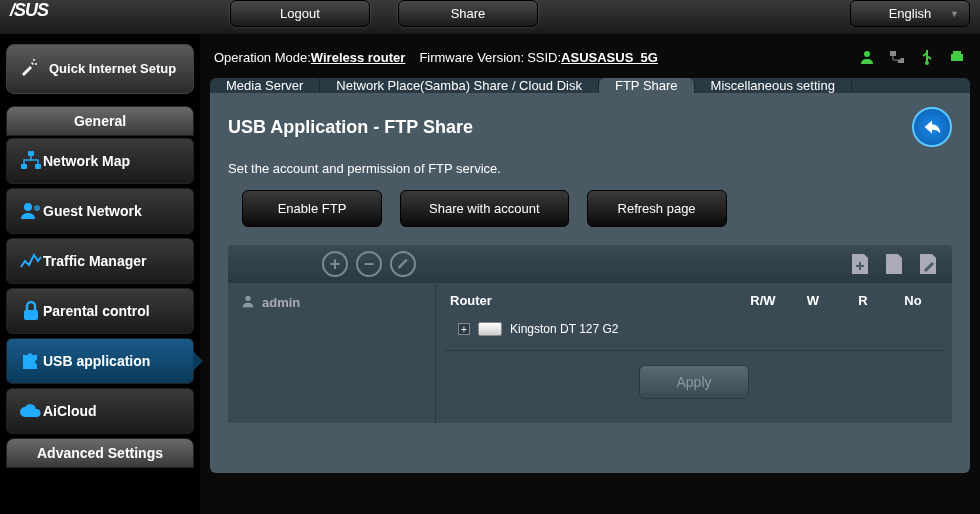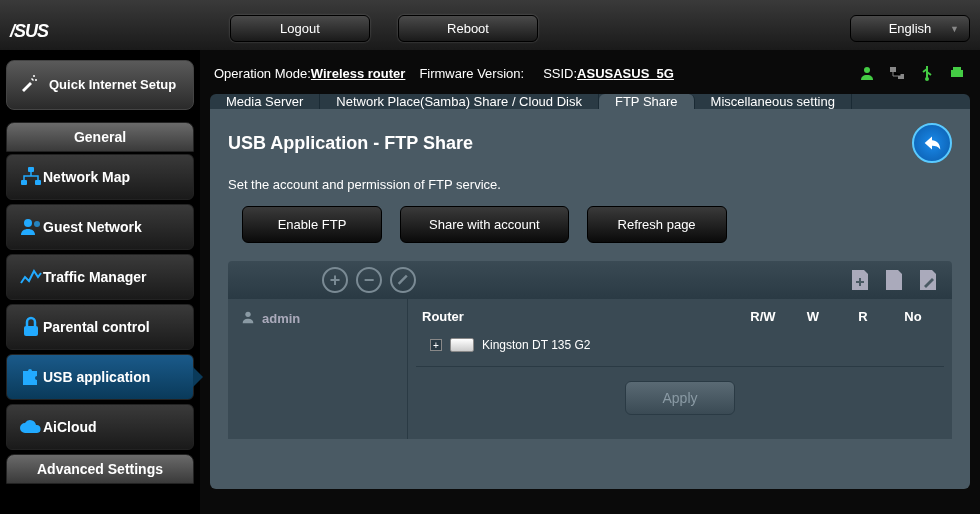--- a/index.html
+++ b/index.html
@@ -6,25 +6,25 @@
     body {
       font-family: Arial, sans-serif;
       background: #000;
       color: #fff;
       width: 980px;
       height: 514px;
       overflow: hidden;
       position: relative;
     }
     .topbar {
-      height: 50px;
+      height: 34px;
       background: linear-gradient(to bottom, #3a3a3a, #1a1a1a);
       display: flex;
-      align-items: flex-end;
-      padding: 8px 10px;
+      align-items: flex-start;
+      padding: 0 10px;
     }
     .logo-area {
       width: 190px;
       display: flex;
       align-items: center;
     }
     .asus-logo {
       color: #fff;
       font-weight: bold;
       font-size: 18px;
@@ -277,21 +277,21 @@
       width: 20px;
       height: 24px;
       cursor: pointer;
     }
     .table-area {
       background: #3a4a54;
       display: flex;
       min-height: 140px;
     }
     .user-col {
-      width: 180px;
+      width: 208px;
       border-right: 1px solid #2a3a44;
       padding: 10px 12px;
     }
     .user-row {
       display: flex;
       align-items: center;
       gap: 6px;
       color: #aab;
       font-size: 13px;
       font-weight: bold;
@@ -357,21 +357,21 @@
   </style>
 </head>
 <body>
 
 <div class="topbar">
   <div class="logo-area">
     <span class="asus-logo">/SUS</span>
   </div>
   <div class="topbar-buttons">
     <button class="topbar-btn">Logout</button>
-    <button class="topbar-btn">Reboot</button>
+    <button class="topbar-btn">Share</button>
   </div>
   <div class="topbar-right">
     <button class="lang-btn">English</button>
   </div>
 </div>
 
 <div class="container">
   <div class="sidebar">
     <div class="qis-btn">
       <span class="nav-icon">
@@ -447,21 +447,21 @@
     </div>
 
     <div class="section-header" style="margin-top:0">Advanced Settings</div>
   </div>
 
   <div class="main">
     <div class="status-bar">
       <span class="status-label">Operation Mode:</span>
       <span class="status-link">Wireless  router</span>
       <span class="status-label" style="margin-left:14px">Firmware Version:</span>
-      <span class="status-label" style="margin-left:19px">SSID:</span>
+      <span class="status-label" style="margin-left:3px">SSID:</span>
       <span class="status-link">ASUS</span>
       <span class="status-link">ASUS_5G</span>
       <div class="status-icons">
         <span>
             <svg viewBox="0 0 18 18">
               <circle cx="9" cy="6" r="3" fill="#4c4"></circle>
               <path fill="#4c4" d="M3 16c0-3 2-5 6-5s6 2 6 5z"></path>
             </svg>
           </span>
         <span>
@@ -549,21 +549,21 @@
           <div class="detail-header">
             <div class="col-router">Router</div>
             <div class="col-perm">R/W</div>
             <div class="col-perm">W</div>
             <div class="col-perm">R</div>
             <div class="col-perm">No</div>
           </div>
           <div class="device-row">
             <span class="expand-icon">+</span>
             <span class="drive-icon"></span>
-            <span>Kingston DT 135 G2</span>
+            <span>Kingston DT 127 G2</span>
           </div>
           <div class="apply-area">
             <button class="apply-btn">Apply</button>
           </div>
         </div>
       </div>
     </div>
   </div>
 </div>
 

